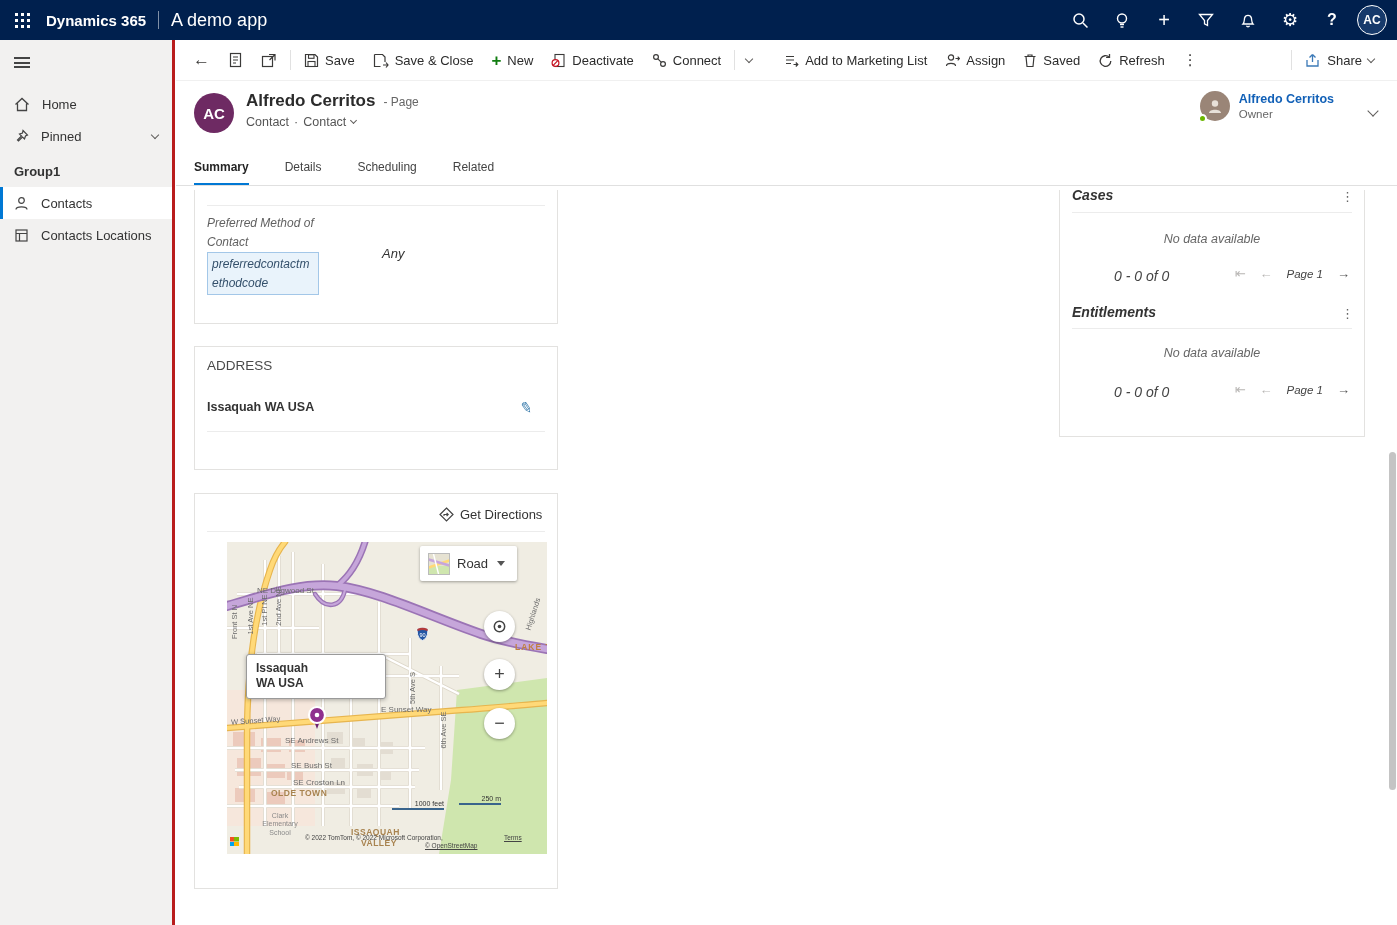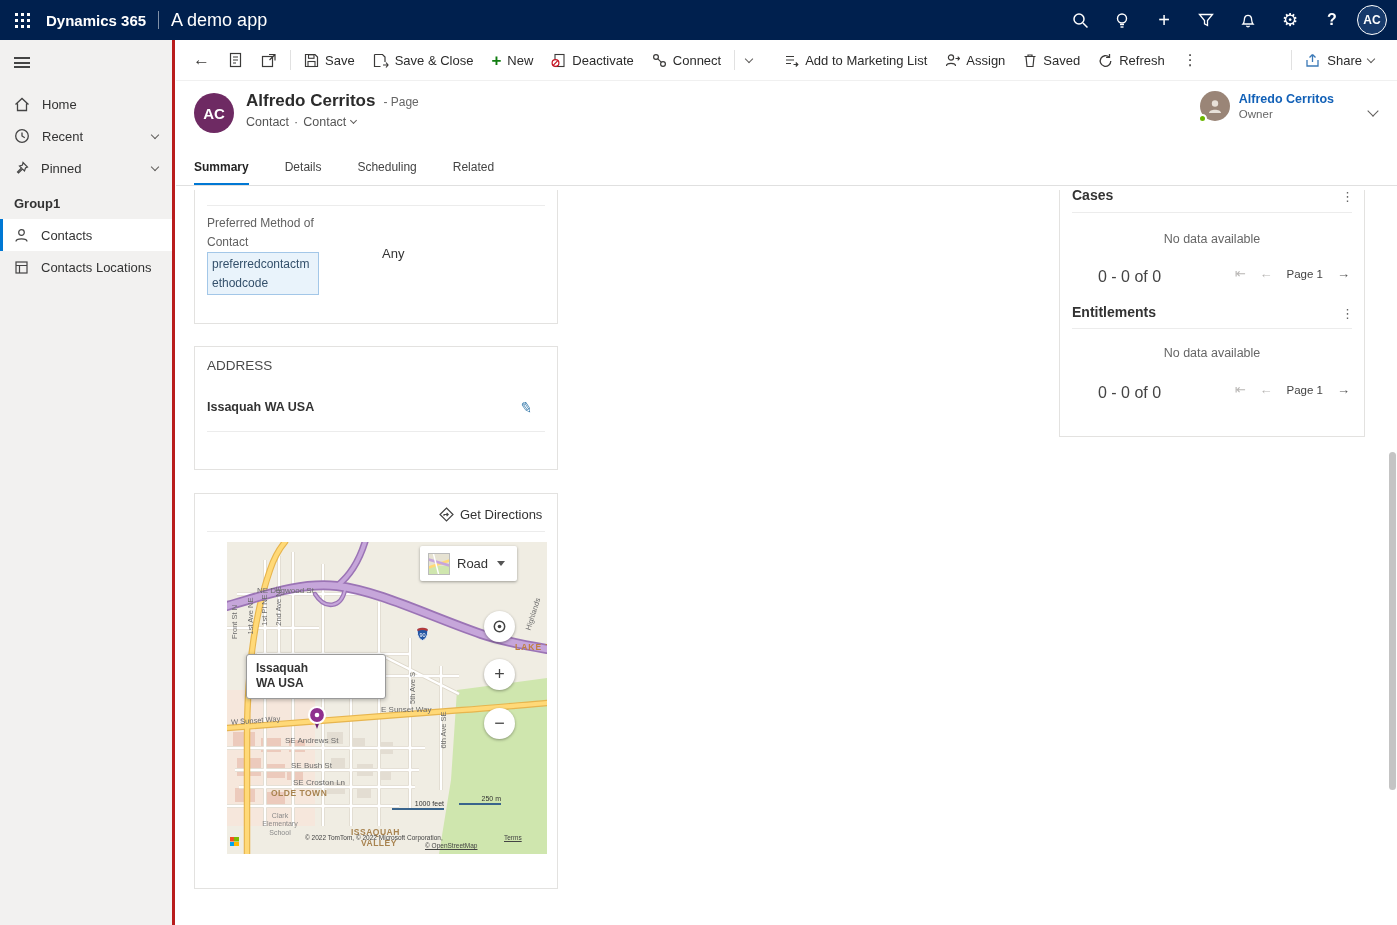--- a/index.html
+++ b/index.html
@@ -63,21 +63,21 @@
   .owner-role { font-size:11.5px; color:#666; margin-top:2px; }
   .hdr-collapse { margin-left:26px; margin-top:8px; }
 
   .tabs { height:41px; display:flex; align-items:flex-end; gap:36px; padding:0 18px; border-bottom:1px solid #e0e0e0; }
   .tab { font-size:12px; color:#444; padding-bottom:11px; position:relative; }
   .tab.active { font-weight:bold; color:#252525; }
   .tab.active::after { content:""; position:absolute; left:0; right:0; bottom:0; height:2.5px; background:#0078d4; }
 
   .content { position:relative; height:739px; background:#fff; overflow:hidden; }
   .card { position:absolute; background:#fff; border:1px solid #e3e2e0; }
-  .card.cut-top { border-top:none; }
+  .card.cut-top { border-top:none;font-style:italic; }
   .divider { position:absolute; left:12px; right:12px; height:1px; background:#ececec; }
 
   
   .card1 { left:18px; top:4px; width:364px; height:134px; }
   .f-label { position:absolute; left:12px; top:24px; width:138px; font-size:12px; color:#616161; line-height:1.6; }
   .f-schema { position:absolute; left:12px; top:62px; width:112px; font-size:12px; color:#34506b; background:#e9f3fb;
     border:1px solid #a3c7e8; padding:2px 4px; word-break:break-all; line-height:1.55; }
   .f-value { position:absolute; left:187px; top:56px; font-size:13px; color:#333; }
 
   
@@ -118,21 +118,21 @@
   .osm { position:absolute; left:198px; top:300px; font-size:6.5px; color:#444; text-decoration:underline; z-index:3; }
   .mslogo { position:absolute; left:3px; top:295px; width:9px; height:9px; z-index:3;
     background:linear-gradient(90deg,#f25022 50%,#7fba00 50%) 0 0/9px 4.5px no-repeat,
                linear-gradient(90deg,#00a4ef 50%,#ffb900 50%) 0 4.5px/9px 4.5px no-repeat; }
 
   
   .rightcard { left:883px; top:4px; width:306px; height:247px; overflow:hidden; }
   .rc-title { position:absolute; left:12px; font-size:14px; font-weight:600; color:#333; }
   .rc-dots { position:absolute; right:10px; font-size:13px; color:#666; }
   .rc-empty { position:absolute; left:0; width:100%; text-align:center; font-size:12.5px; color:#666; }
-  .rc-range { position:absolute; left:38px; font-size:16px; color:#444; }
+  .rc-range { position:absolute; left:54px; font-size:14px; color:#444; }
   .rc-pag { position:absolute; right:14px; display:flex; align-items:center; gap:14px; font-size:11.5px; color:#444; }
   .pag-dis { color:#b8b6b4; font-size:13px; }
   .pag-en { color:#555; font-size:13px; }
 
   
   .sb-thumb { position:absolute; right:1px; top:266px; width:7px; height:338px; background:#c4c4c4; border-radius:4px; z-index:9; }
 </style>
 </head>
 <body>
 
@@ -180,28 +180,20 @@
 <nav class="sidebar">
   <button class="side-row burger">
       <span class="burger-bars"></span>
     </button>
   <div class="side-sec"></div>
   <button class="side-row">
     <svg width="16" height="15" viewBox="0 0 16 15">
         <path d="M1.5,7.5 L8,1.5 L14.5,7.5 M3.5,6.5 V13.5 h9 V6.5" fill="none" stroke="#444" stroke-width="1.3"></path>
       </svg>
     <span class="grow">Home</span>
-  </button>
-  <button class="side-row">
-    <svg width="16" height="16" viewBox="0 0 16 16">
-        <circle cx="8" cy="8" r="6.3" fill="none" stroke="#444" stroke-width="1.3"></circle>
-        <path d="M8,4.5 V8 l2.8,1.8" fill="none" stroke="#444" stroke-width="1.3"></path>
-      </svg>
-    <span class="grow">Recent</span>
-    <span class="chev"></span>
   </button>
   <button class="side-row">
     <svg width="15" height="15" viewBox="0 0 15 15">
         <path d="M9,1.5 l4.5,4.5 -2,1 -1,3 -2,-2 -4,4 -1,-1 4,-4 -2,-2 3,-1 Z" fill="none" stroke="#444" stroke-width="1.2"></path>
       </svg>
     <span class="grow">Pinned</span>
     <span class="chev"></span>
   </button>
   <div class="side-group">Group1</div>
   <button class="side-row selected">

